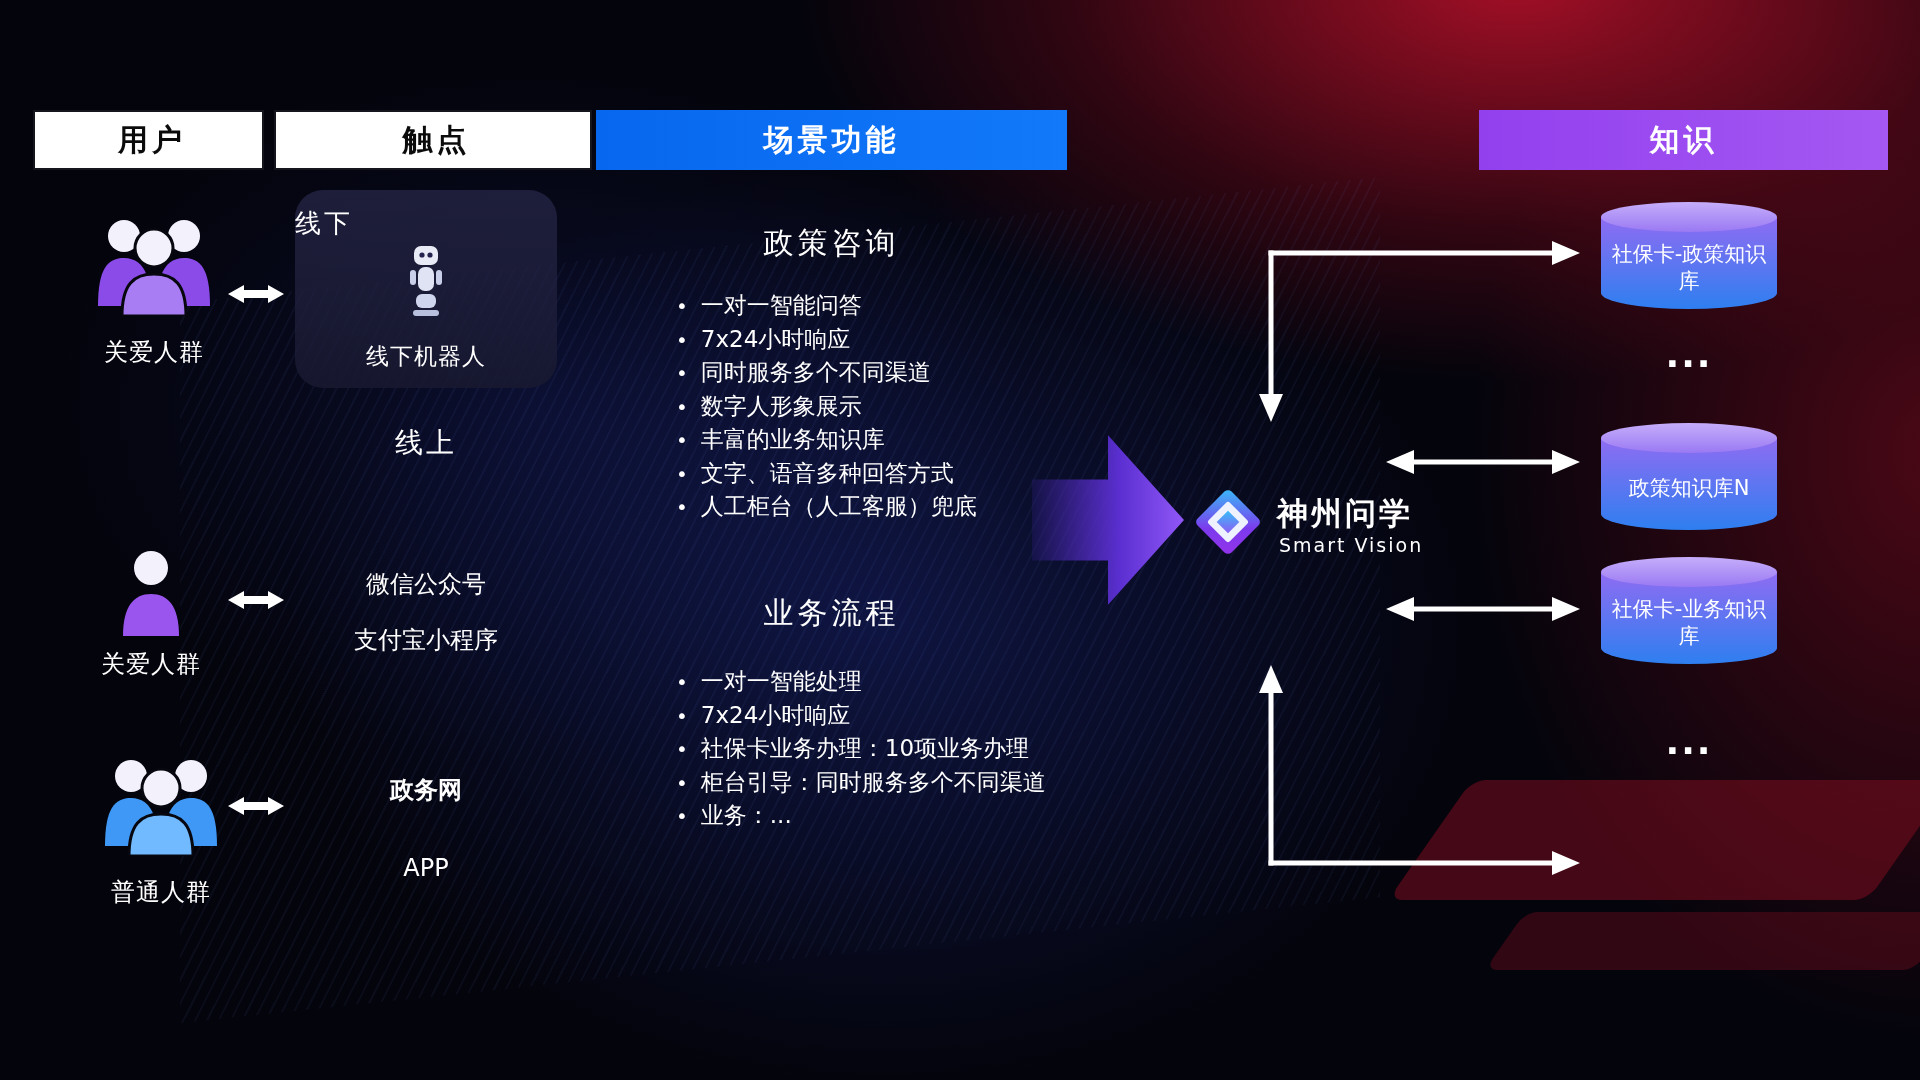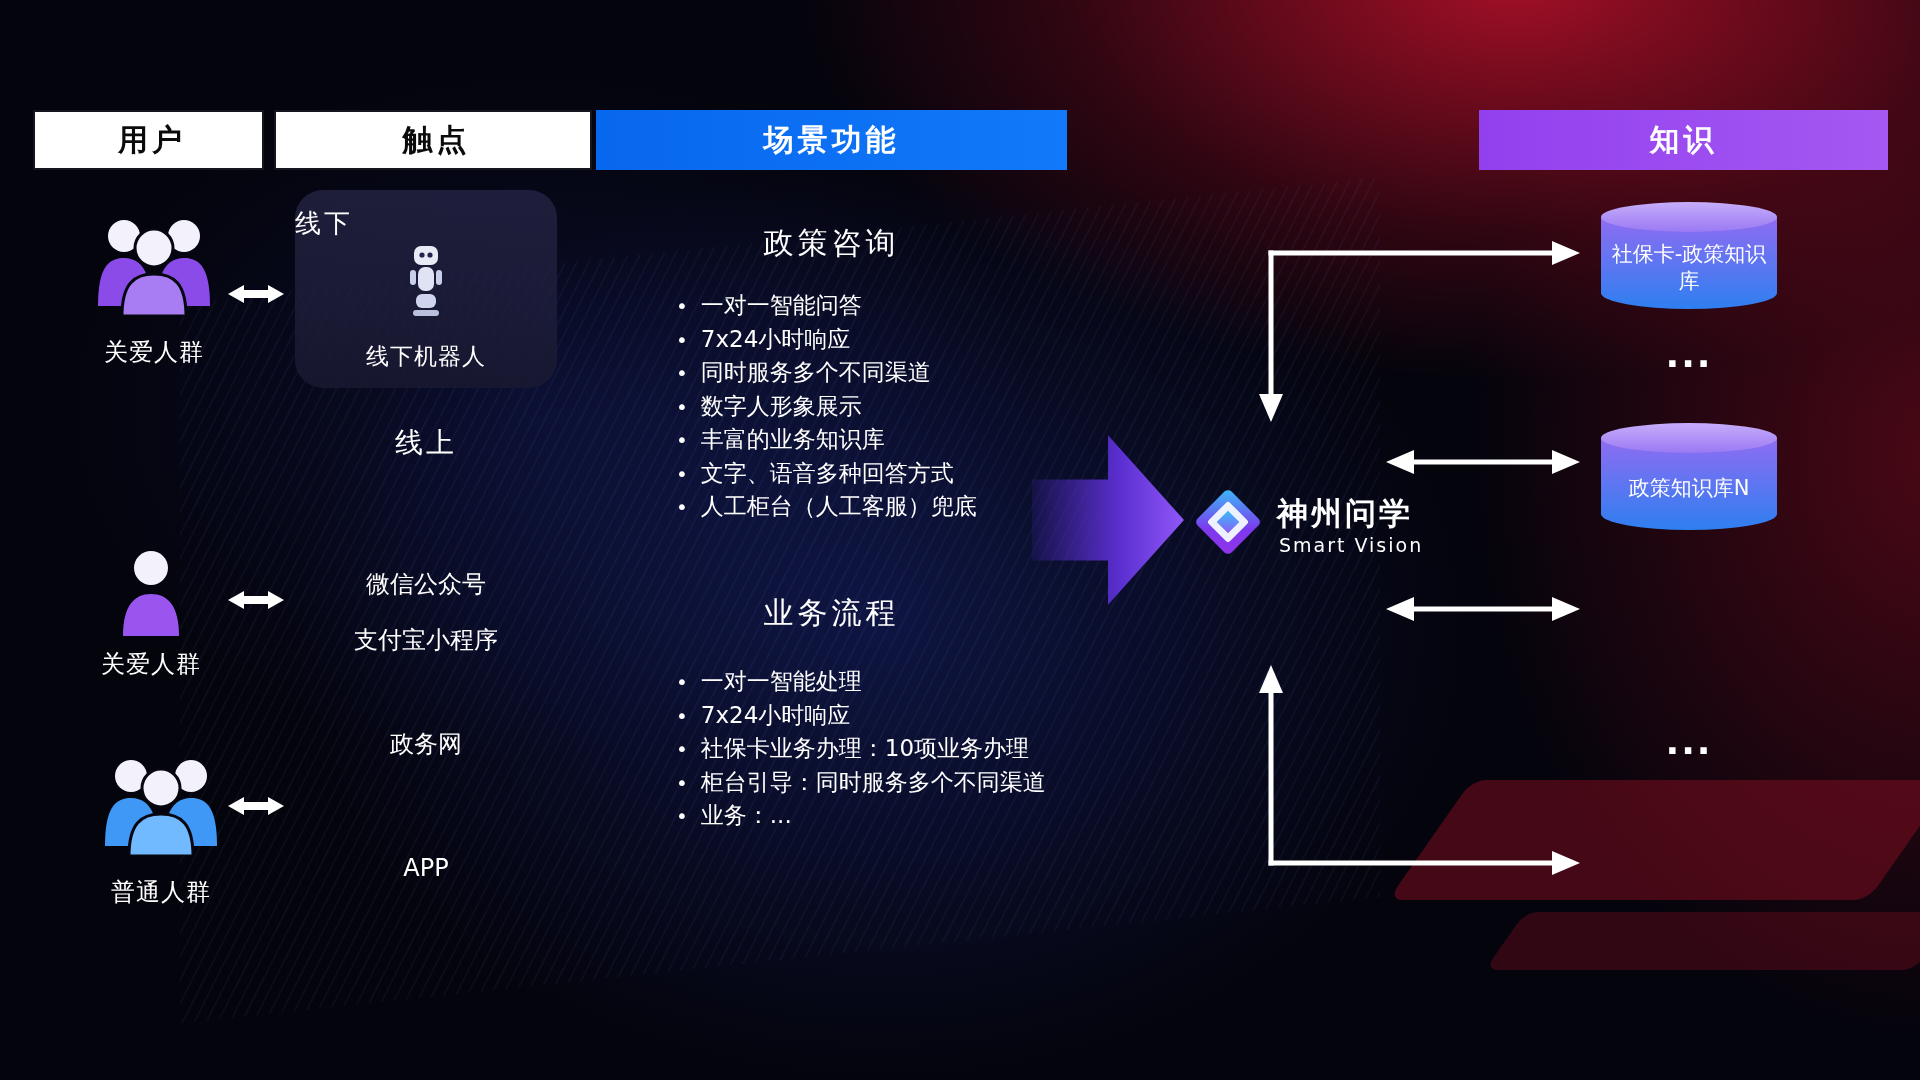--- a/index.html
+++ b/index.html
@@ -162,21 +162,21 @@
         <rect x="11" y="50" width="20" height="14" rx="6" fill="#cfd5ec"></rect>
         <rect x="8" y="66" width="26" height="6" rx="3" fill="#b9c0dd"></rect>
       </svg>
     </div>
     <div class="offline-robot-label">线下机器人</div>
   </div>
 
   <div class="touch-text" style="top:424px;font-size:28px;letter-spacing:3px;">线上</div>
   <div class="touch-text" style="top:568px;font-size:24px;">微信公众号</div>
   <div class="touch-text" style="top:624px;font-size:24px;">支付宝小程序</div>
-  <div class="touch-text" style="top:728px;font-size:24px;">政务网</div>
+  <div class="touch-text" style="top:774px;font-size:24px;font-weight:bold;">政务网</div>
   <div class="touch-text" style="top:832px;font-size:24px;margin-top:22px;">APP</div>
 
   <div class="sec-title" style="top:213px;margin-top:10px;">政策咨询</div>
   <ul class="feature-list" style="top:289px;">
     <li>一对一智能问答</li>
     <li>7x24小时响应</li>
     <li>同时服务多个不同渠道</li>
     <li>数字人形象展示</li>
     <li>丰富的业务知识库</li>
     <li>文字、语音多种回答方式</li>
@@ -232,17 +232,23 @@
 
   <div class="dots" style="top:345px;">...</div>
 
   <div class="cylinder" style="top:423px;">
     <div class="cyl-top"></div>
     <div class="cyl-body">
       <span class="cyl-label">政策知识库N</span>
     </div>
   </div>
 
+  <div class="cylinder" style="top:557px;">
+    <div class="cyl-top"></div>
+    <div class="cyl-body">
+      <span class="cyl-label">社保卡-业务知识库</span>
+    </div>
+  </div>
 
   <div class="dots" style="top:732px;">...</div>
 
 
 </div>
 
 </body></html>

